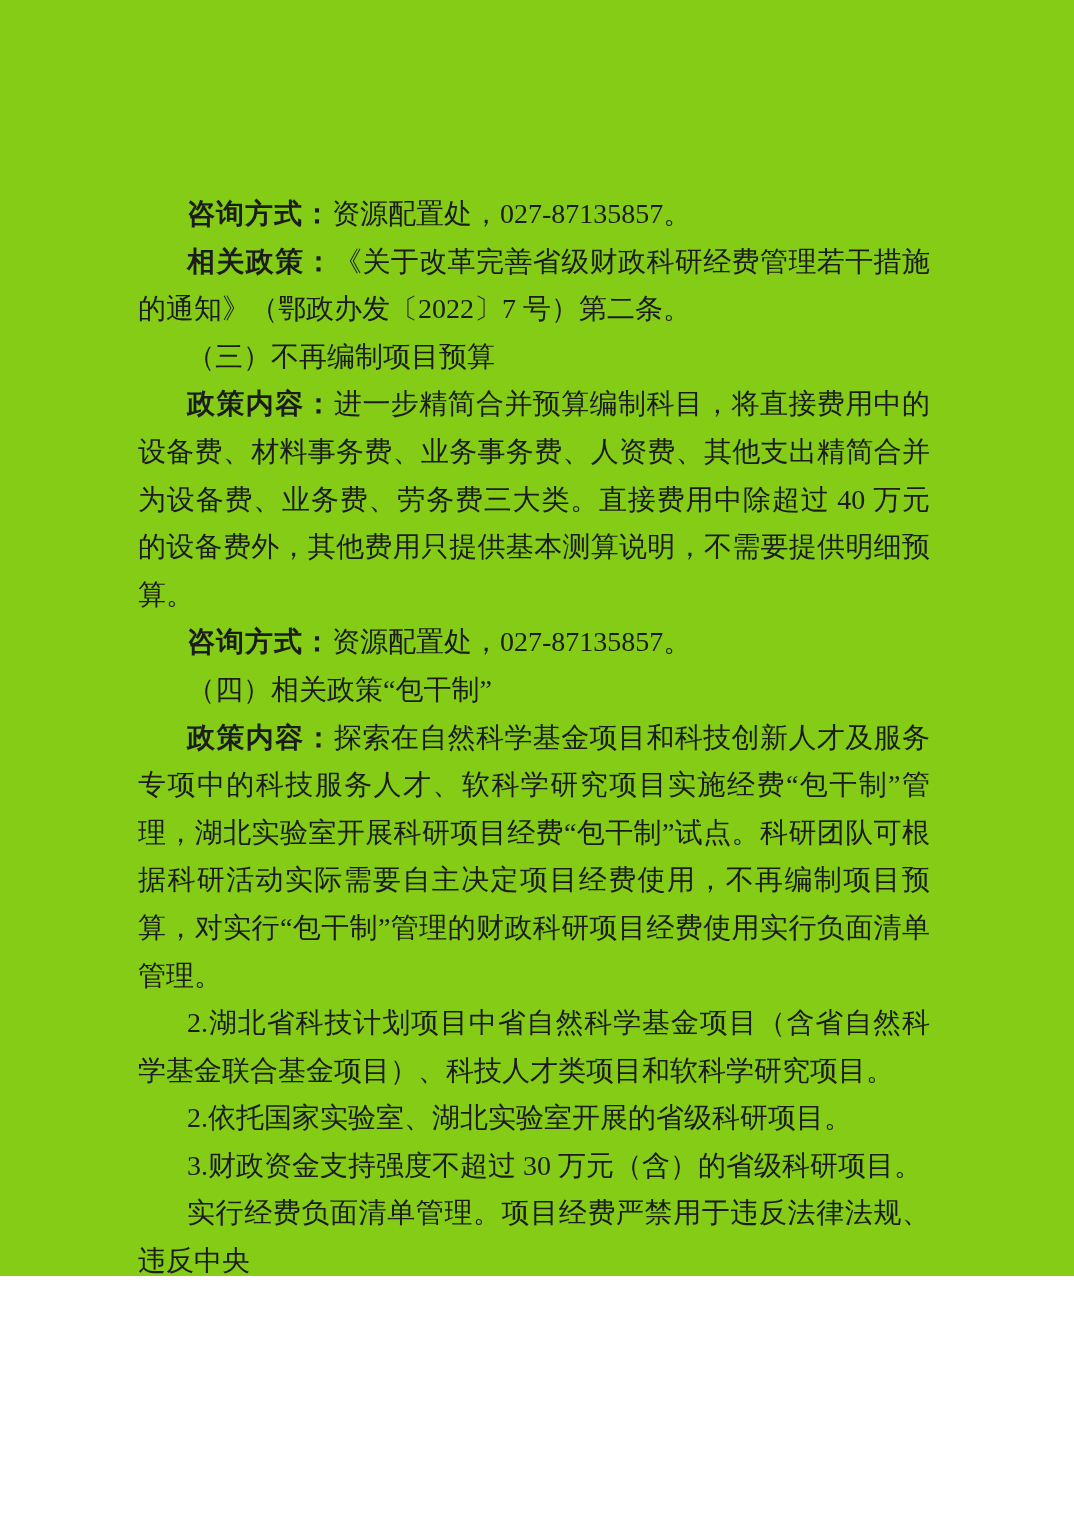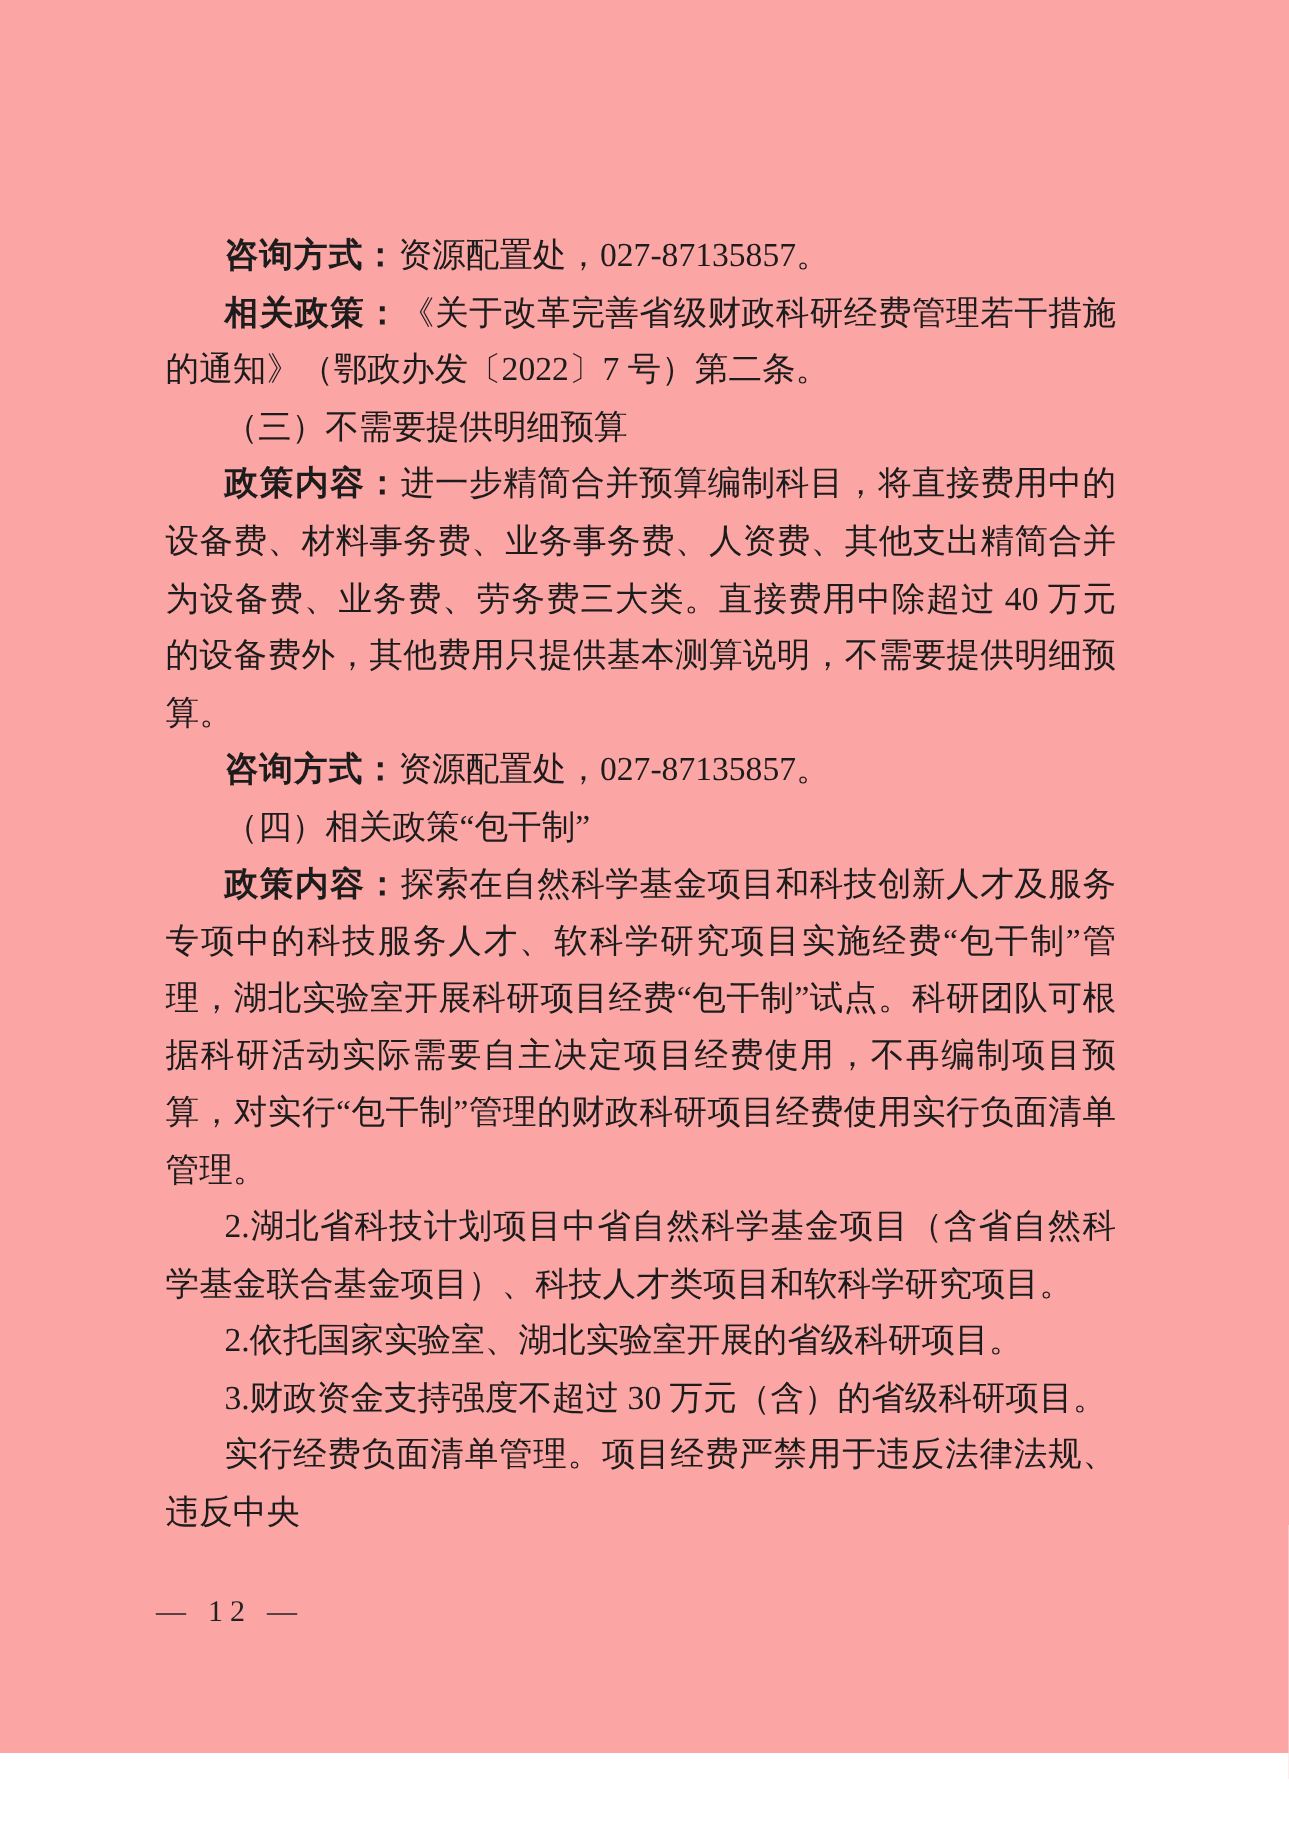--- a/index.html
+++ b/index.html
@@ -5,22 +5,22 @@
   html, body {
     margin: 0;
     padding: 0;
     background: #ffffff;
     color: #1c1c1c;
     font-family: "Liberation Serif", "DejaVu Serif", serif;
   }
   .page {
     position: relative;
     width: 1074px;
-    height: 1461px;
-    background: #fca5a5;
+    height: 1276px;
+    background: #84cc16;
     overflow: hidden;
   }
   .content {
     position: absolute;
     top: 190px;
     left: 138px;
     width: 792px;
     font-size: 28px;
     line-height: 47.6px;
     text-align: justify;
@@ -48,21 +48,21 @@
 <body>
 
 <div class="page">
 
   <div class="content">
 
     <p><b class="lbl">咨询方式：</b><span>资源配置处，027-87135857。</span></p>
 
     <p><b class="lbl">相关政策：</b><span>《关于改革完善省级财政科研经费管理若干措施的通知》（鄂政办发〔2022〕7 号）第二条。</span></p>
 
-    <p><span>（三）不需要提供明细预算</span></p>
+    <p><span>（三）不再编制项目预算</span></p>
 
     <p><b class="lbl">政策内容：</b><span>进一步精简合并预算编制科目，将直接费用中的设备费、材料事务费、业务事务费、人资费、其他支出精简合并为设备费、业务费、劳务费三大类。直接费用中除超过 40 万元的设备费外，其他费用只提供基本测算说明，不需要提供明细预算。</span></p>
 
     <p><b class="lbl">咨询方式：</b><span>资源配置处，027-87135857。</span></p>
 
 
     <p><span>（四）相关政策“包干制”</span></p>
 
     <p><b class="lbl">政策内容：</b><span>探索在自然科学基金项目和科技创新人才及服务专项中的科技服务人才、软科学研究项目实施经费“包干制”管理，湖北实验室开展科研项目经费“包干制”试点。科研团队可根据科研活动实际需要自主决定项目经费使用，不再编制项目预算，对实行“包干制”管理的财政科研项目经费使用实行负面清单管理。</span></p>
 

